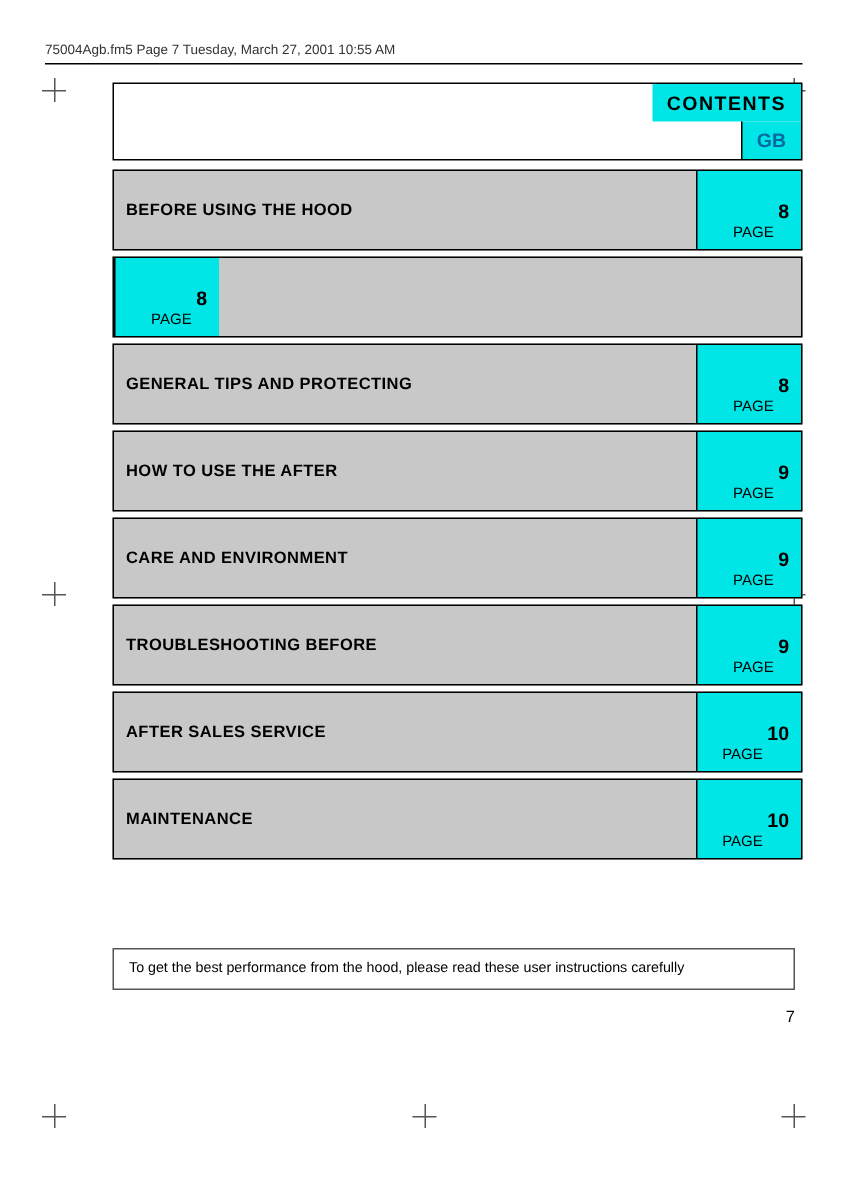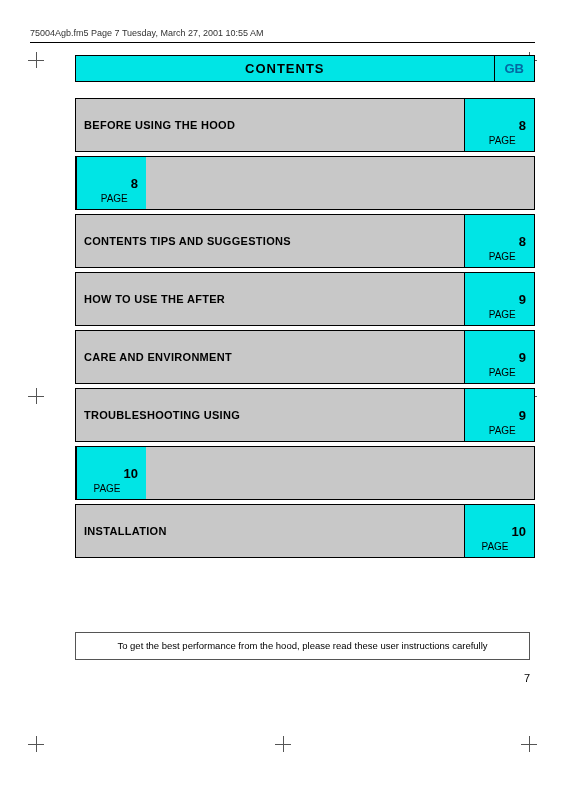--- a/index.html
+++ b/index.html
@@ -80,23 +80,24 @@
       position: absolute;
       top: 55px;
       left: 75px;
       right: 30px;
       width: 460px;
     }
 
     
     .contents-row {
       display: flex;
-      align-items: center;
-      margin-bottom: 16px;
+      align-items: flex-end;
+      margin-bottom: 6px;
       border: 1.5px solid #000;
+      flex-direction: column;
     }
 
     .contents-main {
       background: #00e5e5;
       flex: 1;
       padding: 5px 10px;
       display: flex;
       align-items: center;
       justify-content: center;
     }
@@ -175,21 +176,20 @@
     .footer-note {
       position: absolute;
       bottom: 72px;
       left: 75px;
       right: 35px;
       border: 1px solid #555;
       padding: 7px 10px;
       font-size: 9.5px;
       color: #000;
       line-height: 1.3;
-      text-align: center;
     }
 
     
     .page-number {
       position: absolute;
       bottom: 48px;
       right: 35px;
       font-size: 11px;
       color: #000;
     }
@@ -234,21 +234,21 @@
       </div>
     </div>
         <div class="toc-item">
       <div class="toc-page">
         <span class="page-label">PAGE</span>
         <span class="page-num">8</span>
       </div>
     </div>
         <div class="toc-item">
       <div class="toc-label">
-        <span>CONTENTS TIPS AND SUGGESTIONS</span>
+        <span>GENERAL TIPS AND PROTECTING</span>
       </div>
       <div class="toc-page">
         <span class="page-label">PAGE</span>
         <span class="page-num">8</span>
       </div>
     </div>
         <div class="toc-item">
       <div class="toc-label">
         <span>HOW TO USE THE AFTER</span>
       </div>
@@ -261,36 +261,39 @@
       <div class="toc-label">
         <span>CARE AND ENVIRONMENT</span>
       </div>
       <div class="toc-page">
         <span class="page-label">PAGE</span>
         <span class="page-num">9</span>
       </div>
     </div>
         <div class="toc-item">
       <div class="toc-label">
-        <span>TROUBLESHOOTING USING</span>
+        <span>TROUBLESHOOTING BEFORE</span>
       </div>
       <div class="toc-page">
         <span class="page-label">PAGE</span>
         <span class="page-num">9</span>
       </div>
     </div>
         <div class="toc-item">
+      <div class="toc-label">
+        <span>AFTER SALES SERVICE</span>
+      </div>
       <div class="toc-page">
         <span class="page-label">PAGE</span>
         <span class="page-num">10</span>
       </div>
     </div>
         <div class="toc-item">
       <div class="toc-label">
-        <span>INSTALLATION</span>
+        <span>MAINTENANCE</span>
       </div>
       <div class="toc-page">
         <span class="page-label">PAGE</span>
         <span class="page-num">10</span>
       </div>
     </div>
       </div>
 
   </div>
 

